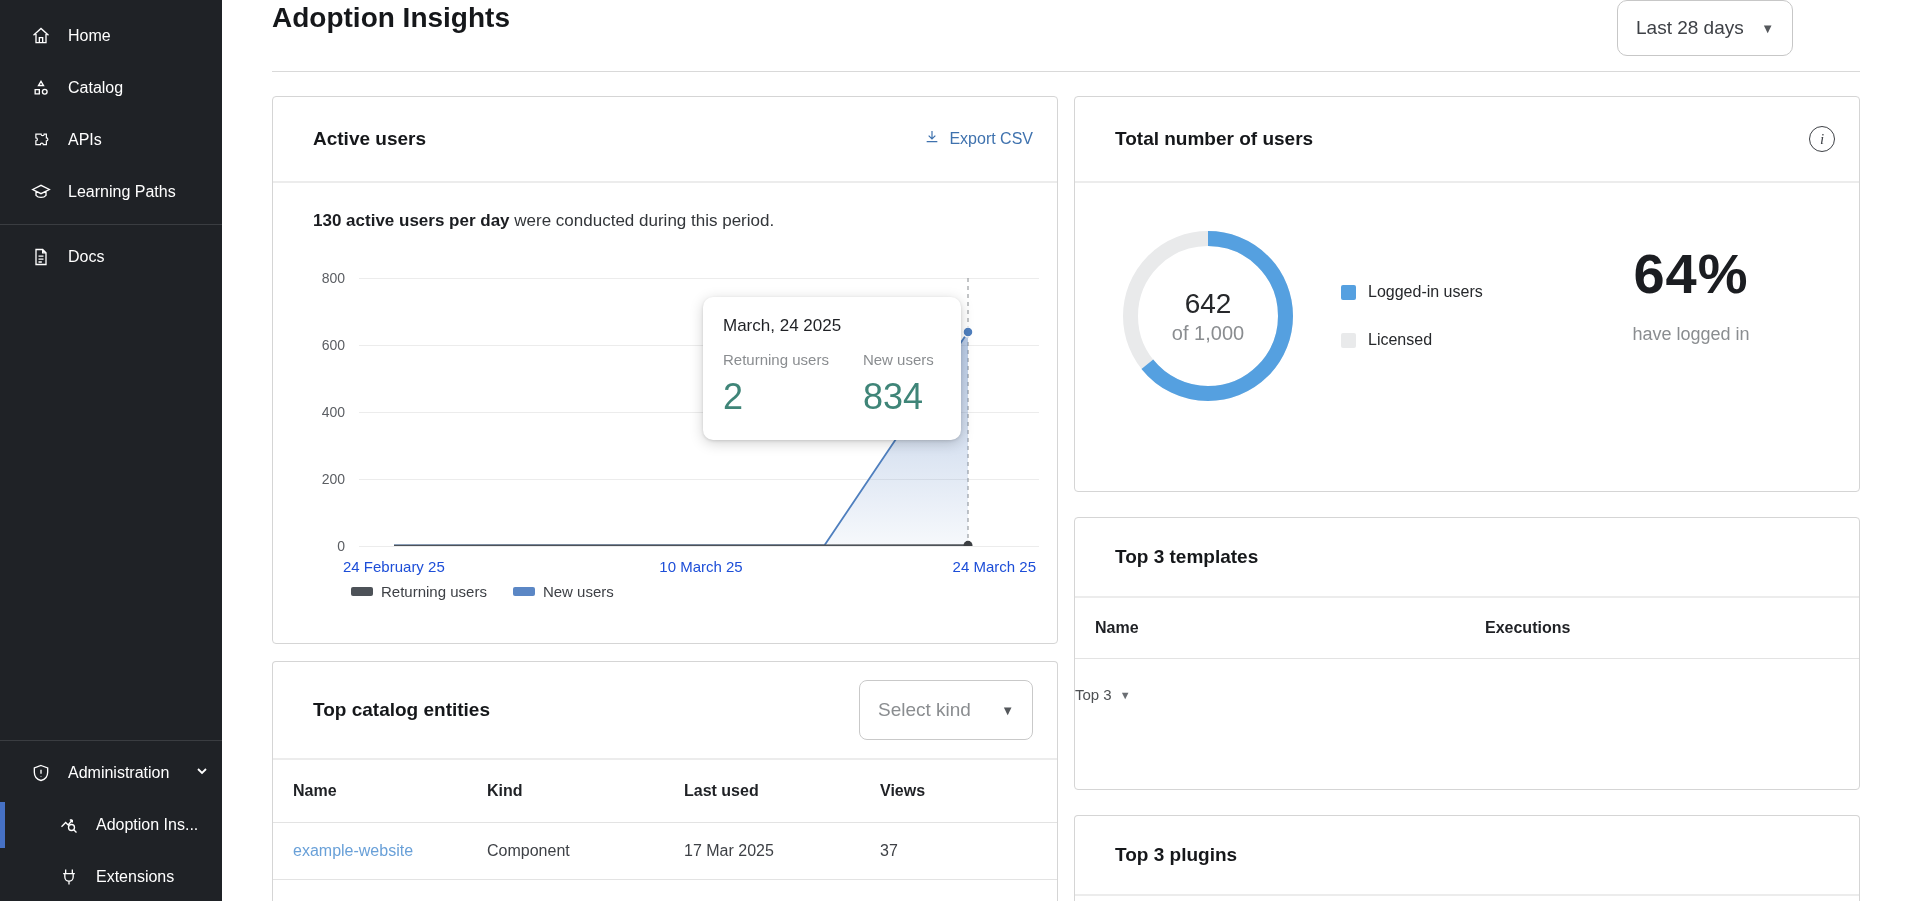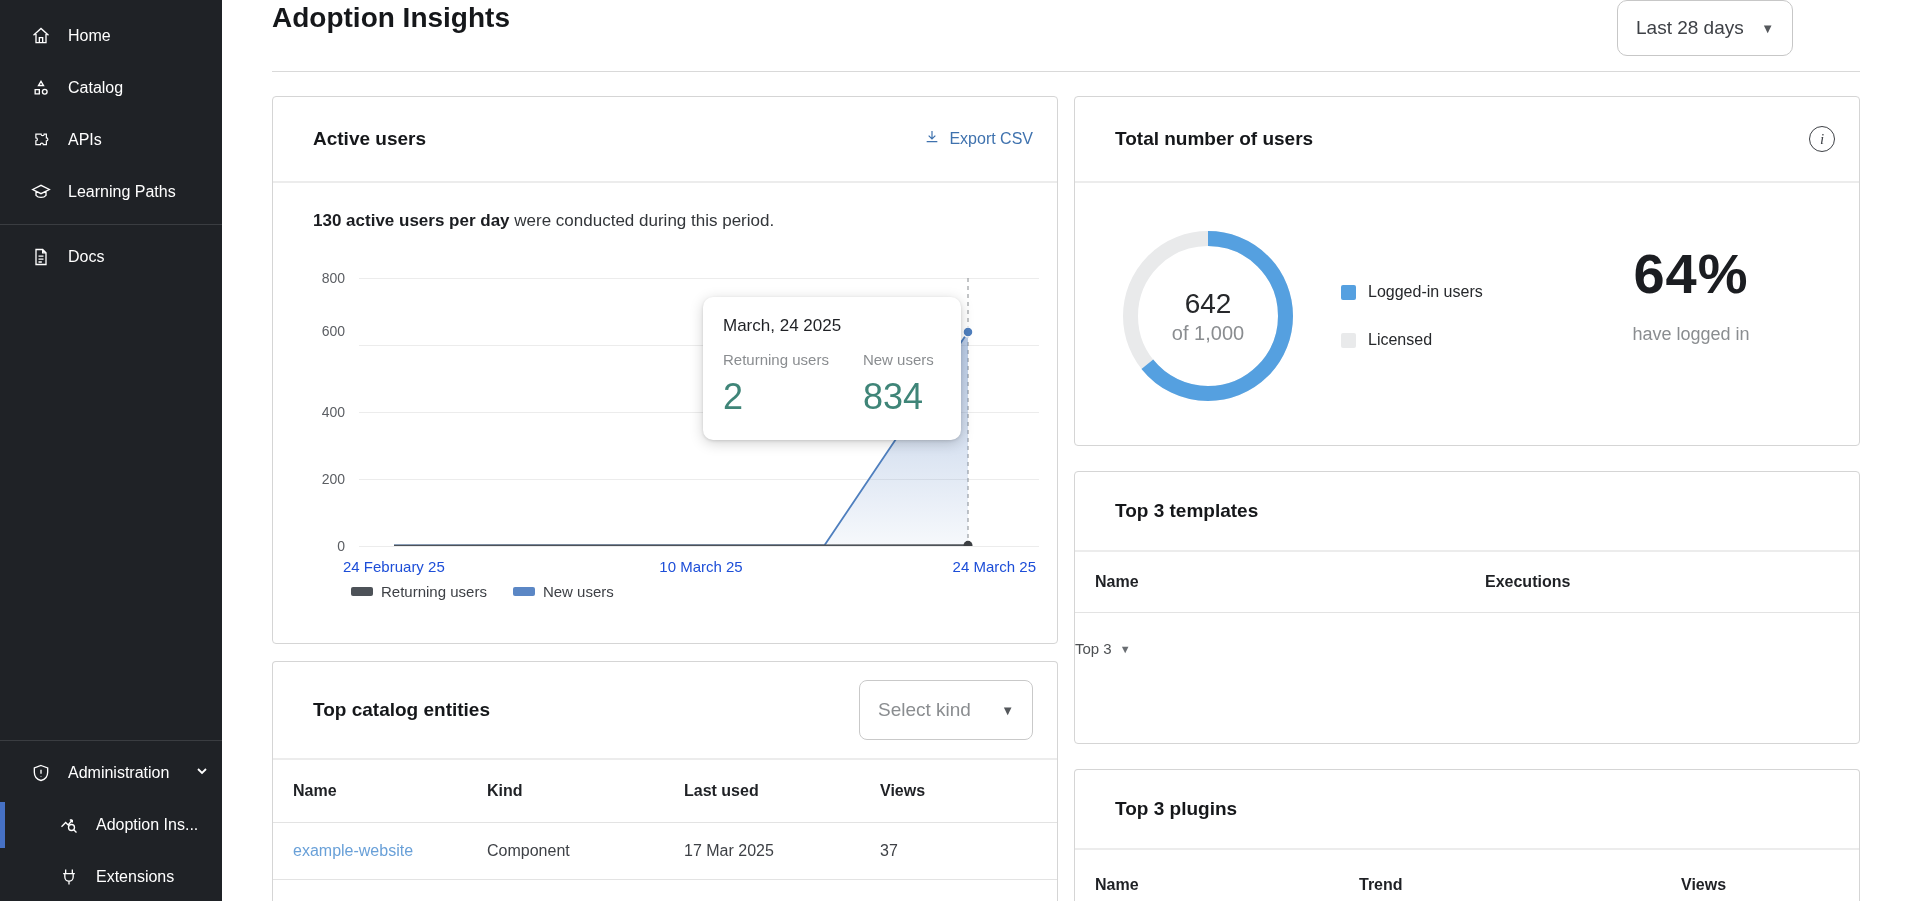--- a/index.html
+++ b/index.html
@@ -57,21 +57,21 @@
 
   .tooltip { position:absolute; left:430px; top:114px; width:258px; height:143px; background:#fff;
              border-radius:10px; box-shadow:0 1px 3px rgba(0,0,0,.12), 0 3px 14px rgba(0,0,0,.18);
              padding:19px 20px; }
   .tooltip-title { font-size:17px; color:#1f2125; margin-bottom:15px; }
   .tooltip-cols { display:flex; gap:34px; }
   .tooltip-label { font-size:15px; color:#8a8d90; }
   .tooltip-value { font-size:36px; color:#3f8578; margin-top:8px; }
 
   
-  .card-total { height:350px; margin-bottom:25px; }
+  .card-total { height:396px; margin-bottom:25px; }
   .info-icon { width:26px; height:26px; border:1.6px solid #3e4146; border-radius:50%;
                display:flex; align-items:center; justify-content:center; font-size:15px;
                color:#3e4146; font-style:italic; font-family:"Liberation Serif", serif; cursor:pointer; }
   .total-content { position:relative; width:786px; height:262px; }
   .donut-box { position:absolute; left:48px; top:48px; width:170px; height:170px; }
   .donut-center { position:absolute; inset:0; display:flex; flex-direction:column; align-items:center; justify-content:center; }
   .donut-num { font-size:28px; color:#26282b; }
   .donut-sub { font-size:20px; color:#8a8d90; margin-top:2px; }
   .donut-legend { position:absolute; left:266px; top:100px; display:flex; flex-direction:column; gap:30px; }
   .donut-legend .row { display:flex; align-items:center; gap:12px; font-size:16px; color:#26282b; }
@@ -225,21 +225,21 @@
             <b>130 active users per day</b><span> were conducted during this period.</span>
           </div>
 
           <div class="gridline" style="top:95px"></div>
           <div class="gridline" style="top:162px"></div>
           <div class="gridline" style="top:229px"></div>
           <div class="gridline" style="top:296px"></div>
           <div class="gridline" style="top:363px"></div>
 
           <div class="ytick" style="top:87px">800</div>
-          <div class="ytick" style="top:140px">600</div>
+          <div class="ytick" style="top:154px">600</div>
           <div class="ytick" style="top:221px">400</div>
           <div class="ytick" style="top:288px">200</div>
           <div class="ytick" style="top:355px">0</div>
 
           <svg class="chart-svg" id="area-chart" width="680" height="268" viewBox="0 0 680 268">
             <defs>
               <linearGradient id="fillGrad" x1="0" y1="0" x2="0" y2="1">
                 <stop offset="0" stop-color="#6f94cb" stop-opacity="0.5"></stop>
                 <stop offset="1" stop-color="#6f94cb" stop-opacity="0.06"></stop>
               </linearGradient>

